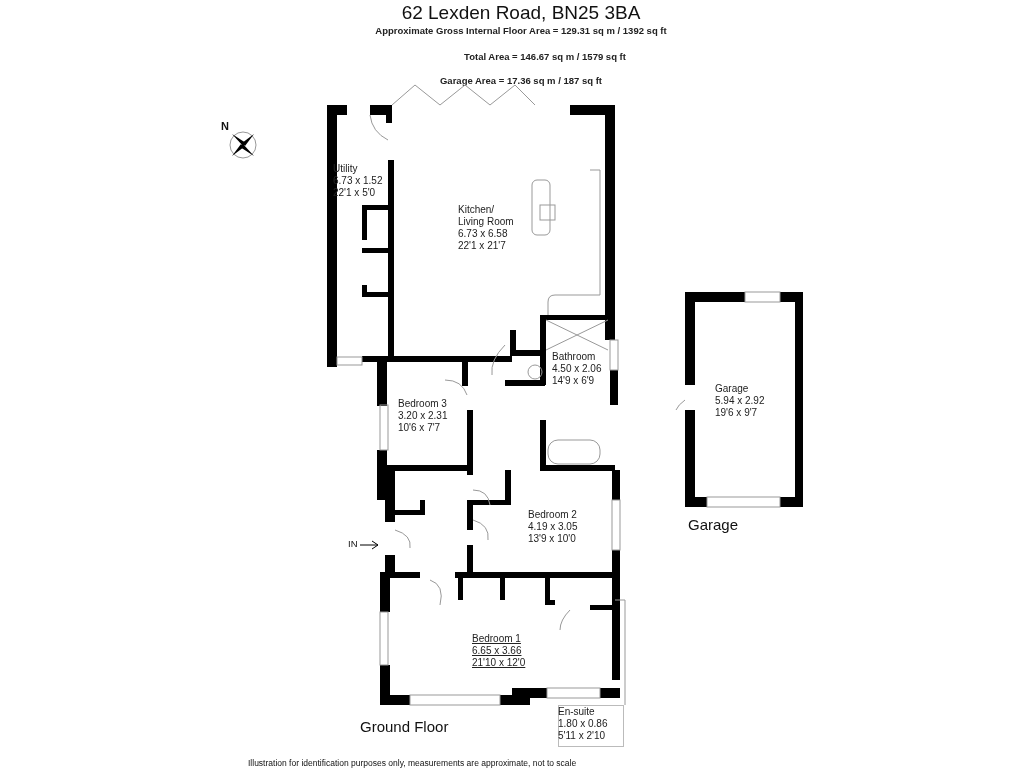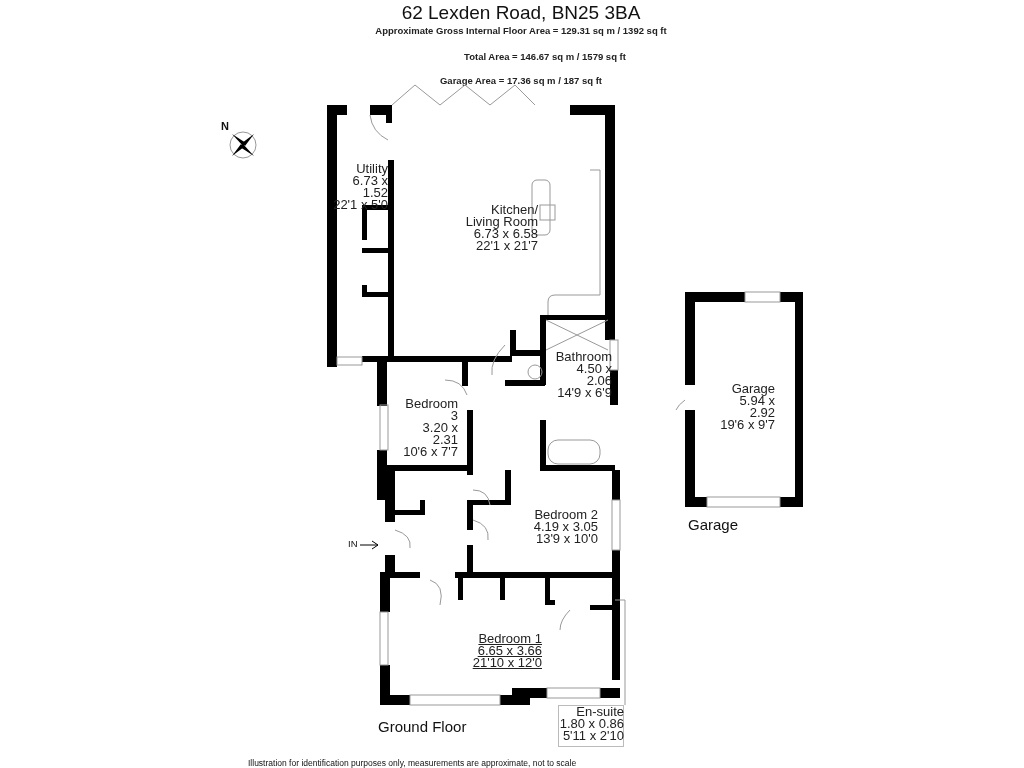--- a/index.html
+++ b/index.html
@@ -2,21 +2,21 @@
 <html><head>
 <meta charset="utf-8">
 <style>
   html,body{margin:0;padding:0;background:#fff;}
   body{width:1024px;height:768px;position:relative;overflow:hidden;font-family:"Liberation Sans",sans-serif;color:#111;}
   .hdr{position:absolute;left:0;width:1024px;text-align:center;padding-left:9px;}
   .title{top:2px;font-size:19px;}
   .sub{font-size:9.5px;font-weight:bold;color:#222;}
   .sub1{top:25px;} .sub2{top:38px;margin-top:37px;} .sub3{top:51px;margin-left:24px;}
   svg.plan{position:absolute;left:0;top:0;}
-  .lbl{position:absolute;text-align:right;font-size:13px;line-height:12px;color:#222;}
+  .lbl{position:absolute;text-align:left;font-size:10px;line-height:12px;color:#222;}
   .floorname{position:absolute;font-size:15px;color:#111;}
   .disclaimer{position:absolute;left:248px;top:746px;font-size:8.5px;color:#111;margin-top:12px;}
   .ensuite-box{position:absolute;left:558px;top:705px;width:64px;height:40px;border:1px solid #bbb;background:#fff;}
   .inlabel{position:absolute;left:348px;top:538px;font-size:9.5px;}
   .compassN{position:absolute;left:221px;top:120px;font-size:11px;font-weight:bold;}
 </style>
 </head>
 <body>
 
 <div class="hdr title">62 Lexden Road, BN25 3BA</div>
@@ -190,16 +190,16 @@
   <div>1.80 x 0.86</div>
   <div>5'11 x 2'10</div>
 </div>
 
 <div class="lbl" style="left:715px;top:383px;width:60px;">
   <div>Garage</div>
   <div>5.94 x 2.92</div>
   <div>19'6 x 9'7</div>
 </div>
 
-<div class="floorname" style="left:378px;top:718px;text-align:right;">Ground Floor</div>
+<div class="floorname" style="left:360px;top:718px;text-align:right;">Ground Floor</div>
 <div class="floorname" style="left:688px;top:516px;">Garage</div>
 
 <div class="disclaimer">Illustration for identification purposes only, measurements are approximate, not to scale</div>
 
 </body></html>

